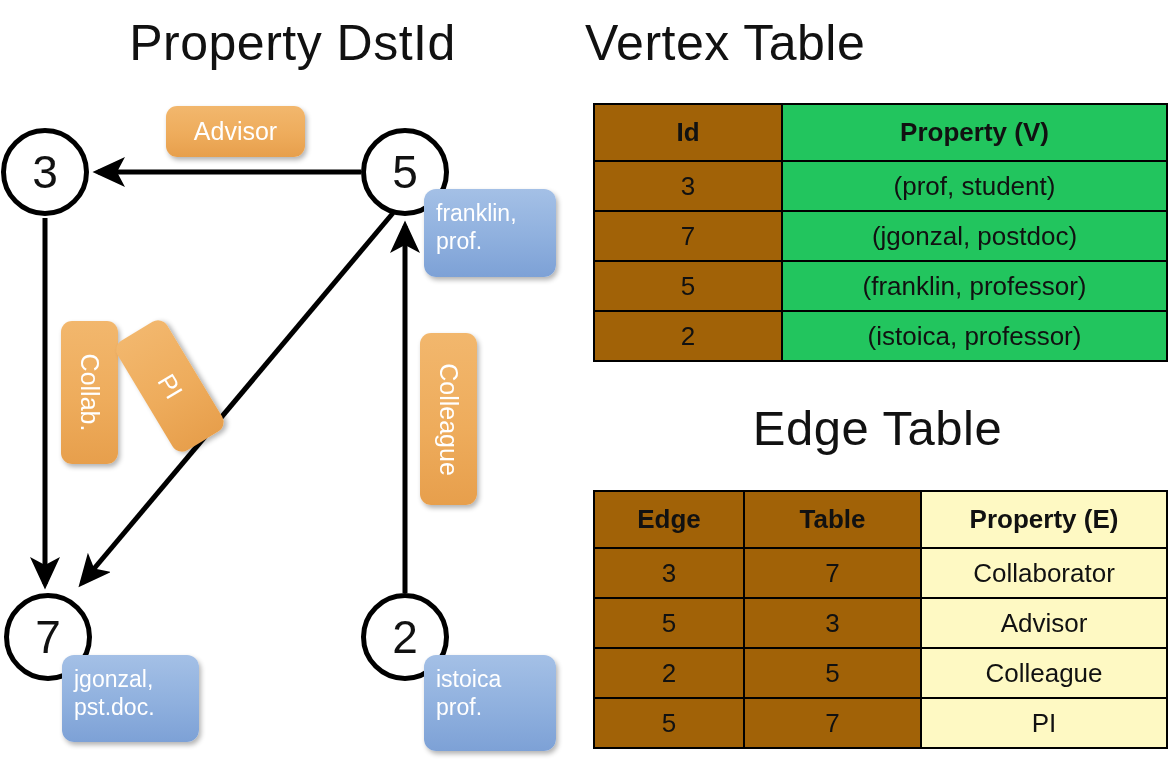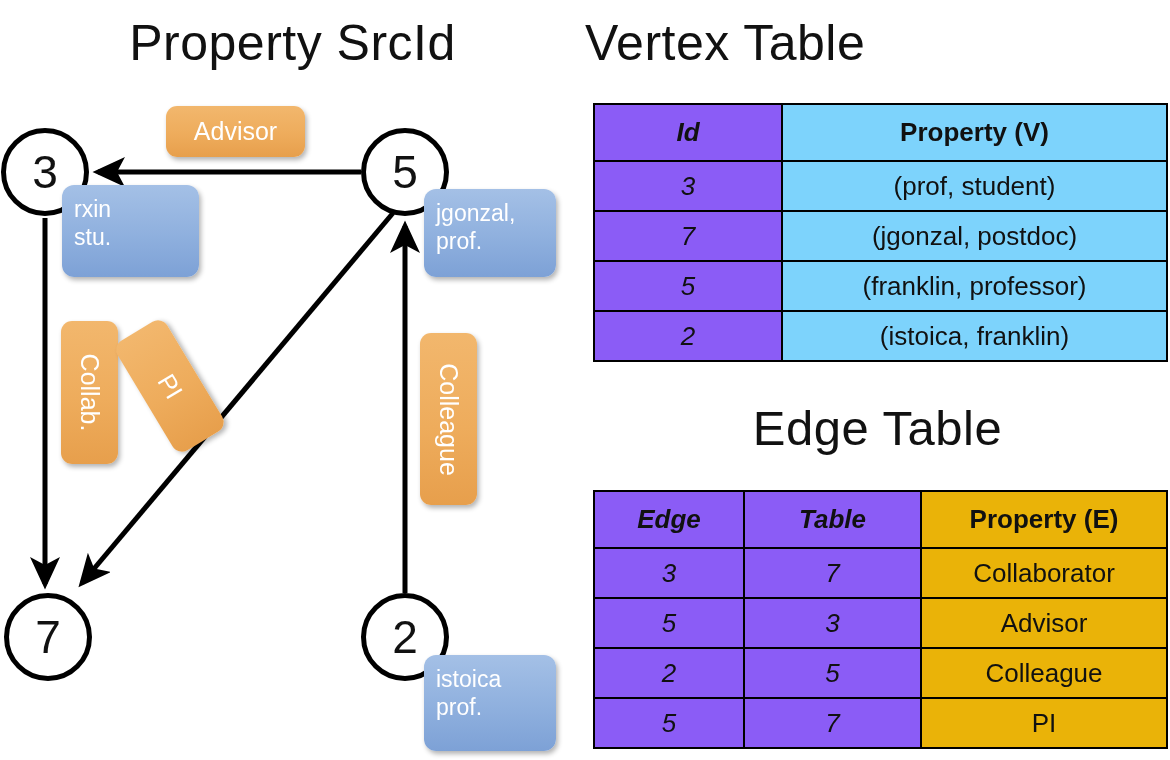--- a/index.html
+++ b/index.html
@@ -102,32 +102,32 @@
   }
   .data-table th {
     font-weight: 700;
     font-size: 26px;
     height: 55px;
   }
   .data-table td {
     font-size: 26px;
     height: 48px;
   }
-  .cell-v { background: #7dd3fc; }
-  .cell-e { background: #eab308; }
-  .cell-plain { background: #8b5cf6; font-style: italic; }
+  .cell-v { background: #22c55e; }
+  .cell-e { background: #fef9c3; }
+  .cell-plain { background: #a16207; }
   .sep-left { border-left: 4px solid #000000; }
 
   #vertex-table { left: 593px; top: 103px; width: 573px; }
   #edge-table   { left: 593px; top: 490px; width: 573px; }
 </style>
 </head>
 <body>
 
-<div class="heading" id="graph-title">Property SrcId</div>
+<div class="heading" id="graph-title">Property DstId</div>
 <div class="heading" id="vertex-title">Vertex Table</div>
 <div class="heading" id="edge-title">Edge Table</div>
 
 <div id="graph-panel">
 
   <svg id="graph-edges" viewBox="0 0 585 760">
     <defs>
       <marker id="arrowhead" markerWidth="7" markerHeight="7" refX="5.4" refY="3" orient="auto" markerUnits="strokeWidth">
         <path d="M0,0 L6.5,3 L0,6 L1.6,3 Z" fill="#000000"></path>
       </marker>
@@ -148,27 +148,27 @@
   <div class="node-circle" style="left:361px; top:128px;">
       <span>5</span>
     </div>
   <div class="node-circle" style="left:4px;   top:593px;">
       <span>7</span>
     </div>
   <div class="node-circle" style="left:361px; top:593px;">
       <span>2</span>
     </div>
 
-  <div class="prop-box" style="left:62px;  top:185px; width:137px; height:92px;">
-    <div>rxin</div>
-    <div>stu.</div>
-  </div>
   <div class="prop-box" style="left:424px; top:189px; width:132px; height:88px;">
+    <div>franklin,</div>
+    <div>prof.</div>
+  </div>
+  <div class="prop-box" style="left:62px;  top:655px; width:137px; height:87px;">
     <div>jgonzal,</div>
-    <div>prof.</div>
+    <div>pst.doc.</div>
   </div>
   <div class="prop-box" style="left:424px; top:655px; width:132px; height:96px;">
     <div>istoica</div>
     <div>prof.</div>
   </div>
 
   <div class="edge-label" style="left:166px; top:106px; width:139px; height:51px;">
     <span>Advisor</span>
   </div>
 
@@ -204,21 +204,21 @@
     <tr>
       <td class="cell-plain">7</td>
       <td class="cell-v sep-left">(jgonzal, postdoc)</td>
     </tr>
     <tr>
       <td class="cell-plain">5</td>
       <td class="cell-v sep-left">(franklin, professor)</td>
     </tr>
     <tr>
       <td class="cell-plain">2</td>
-      <td class="cell-v sep-left">(istoica, franklin)</td>
+      <td class="cell-v sep-left">(istoica, professor)</td>
     </tr>
   </tbody>
 </table>
 
 <table class="data-table" id="edge-table">
   <colgroup>
       <col style="width:150px">
       <col style="width:177px">
       <col style="width:246px">
     </colgroup>

